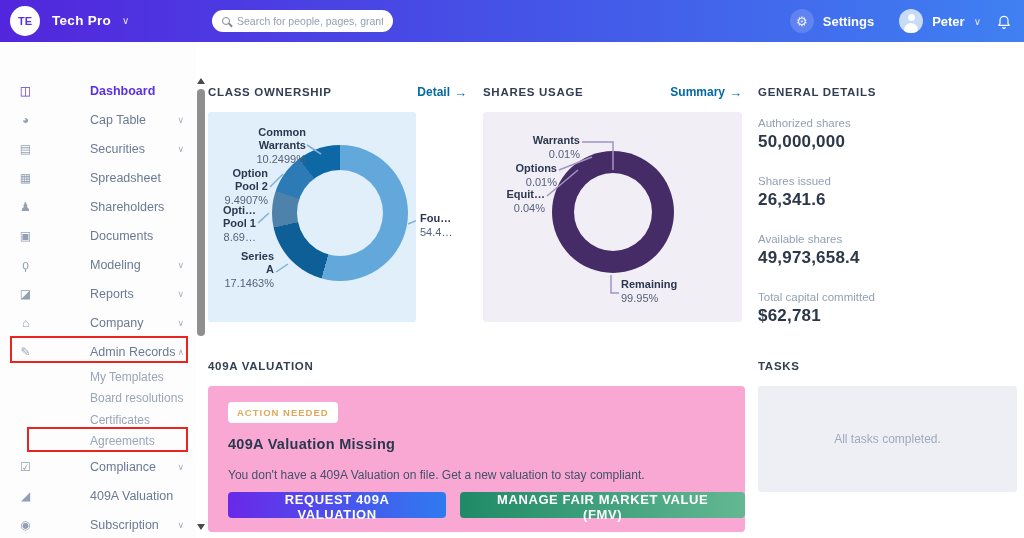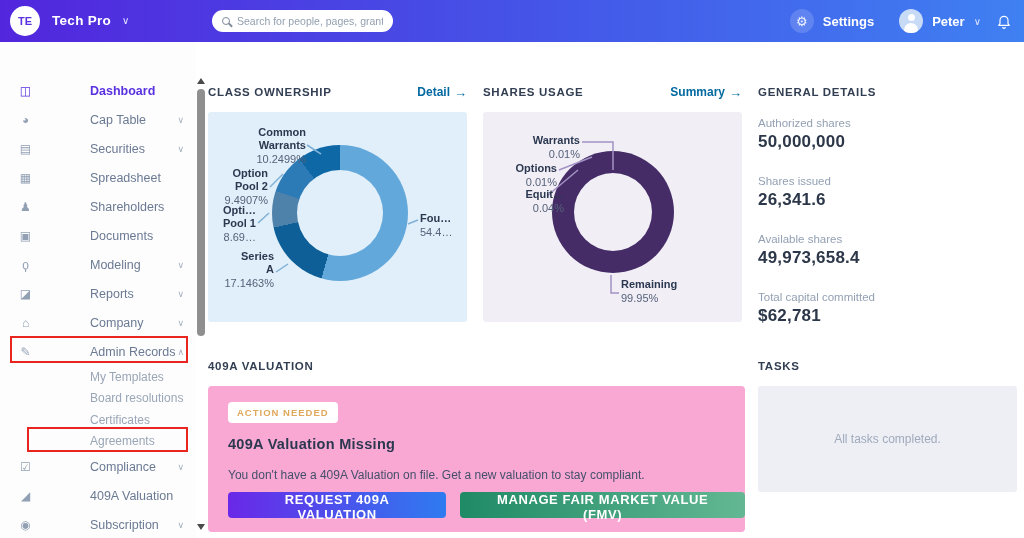--- a/index.html
+++ b/index.html
@@ -71,42 +71,42 @@
   .sec-link { font-size:12px; font-weight:bold; color:#0369a1; text-decoration:none; cursor:pointer; display:flex; align-items:center; gap:4px; }
   .arr::after { content:"→"; font-size:13px; }
   #head-class  { left:208px; top:84px; width:259px; }
   #head-shares { left:483px; top:84px; width:259px; }
   #head-general{ left:758px; top:84px; width:259px; }
   #head-409a   { left:208px; top:358px; width:259px; }
   #head-tasks  { left:758px; top:358px; width:259px; }
 
   
   .panel { position:absolute; border-radius:3px; }
-  .panel-class  { left:208px; top:112px; width:259px; height:210px; background:#e0eff9; }
+  .panel-class  { left:208px; top:112px; width:208px; height:210px; background:#e0eff9; }
   .panel-shares { left:483px; top:112px; width:259px; height:210px; background:#f1eef6; }
   .donut { position:absolute; border-radius:50%; }
   .donut::after { content:""; position:absolute; border-radius:50%; }
   .donut-class { left:64px; top:33px; width:136px; height:136px; }
   .donut-class::after { inset:25px; background:#e0eff9; }
   .donut-shares { left:69px; top:39px; width:122px; height:122px; }
   .donut-shares::after { inset:22px; background:#f1eef6; }
   .leader-svg { position:absolute; inset:0; width:100%; height:100%; pointer-events:none; }
 
   .dlabel { position:absolute; line-height:13px; }
   .dlabel .nm { font-size:11px; font-weight:bold; color:#2b3850; display:block; }
   .dlabel .vl { font-size:11px; color:#56627a; display:block; line-height:14px; }
   .ta-r { text-align:right; }
   .lbl-cw  { left:8px;  top:14px;  width:90px; }
   .lbl-op2 { left:0px;  top:55px;  width:60px; }
   .lbl-op1 { left:0px;  top:92px;  width:48px; }
   .lbl-sa  { left:0px;  top:138px; width:66px; }
   .lbl-fou { left:212px; top:100px; width:46px; }
   .lbl-war { left:0px;  top:22px;  width:97px; }
   .lbl-opt { left:0px;  top:50px;  width:74px; }
-  .lbl-eq  { left:0px;  top:76px;  width:62px;margin-left:19px; }
+  .lbl-eq  { left:0px;  top:76px;  width:62px; }
   .lbl-rem { left:138px; top:166px; width:80px; }
 
   
   .gd-stats { position:absolute; left:758px; top:116px; width:259px; }
   .gd-block { margin-bottom:20px; }
   .gd-label { font-size:11.5px; color:#93a0b3; line-height:14px; }
   .gd-value { font-size:17px; font-weight:bold; color:#2c3749; line-height:24px; letter-spacing:.2px; }
 
   
   .panel-409a { left:208px; top:386px; width:537px; height:146px; background:#f9a8d4; border-radius:4px; }

